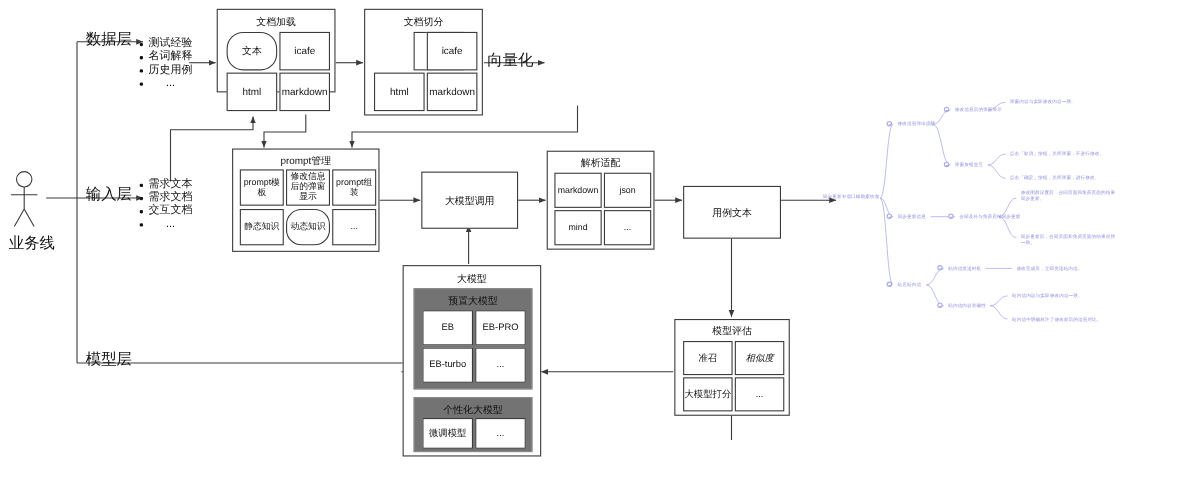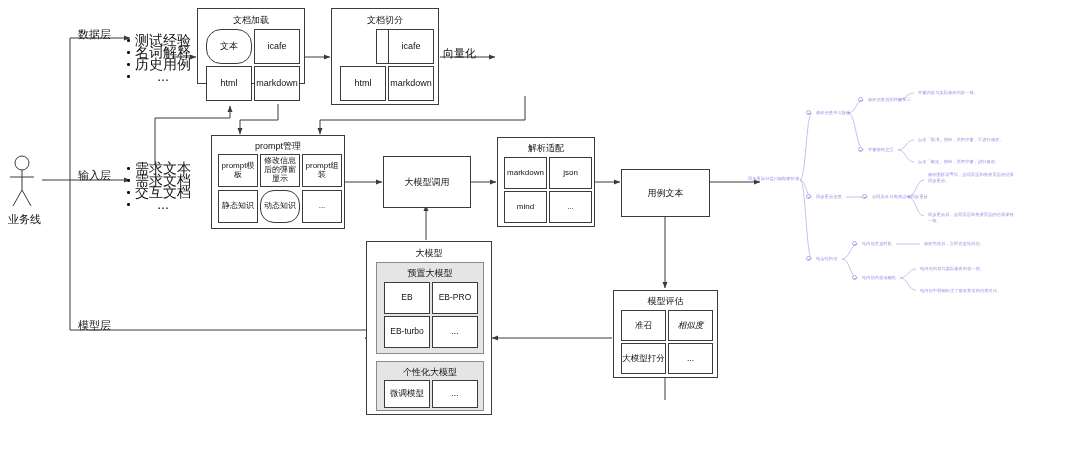--- a/index.html
+++ b/index.html
@@ -4,26 +4,26 @@
 <title>LLM Test-Case Generation Architecture</title>
 <style>
   html,body{margin:0;padding:0;background:#ffffff;}
   body{font-family:"Liberation Sans","DejaVu Sans",sans-serif;color:#111;}
   #stage{position:relative;width:1080px;height:449px;overflow:hidden;background:#fff;}
   #edges{position:absolute;left:0;top:0;width:1080px;height:449px;}
   #nodes{position:absolute;left:0;top:0;width:1080px;height:449px;}
 
   .node{position:absolute;box-sizing:border-box;}
   .grp{border:1px solid #3b3b3b;background:#fff;}
-  .grp2{border:1px solid #8a8a8a;background:#e5e5e5;}
+  .grp2{border:1px solid #8a8a8a;background:#737373;}
   .leaf{border:1px solid #3b3b3b;background:#fff;display:flex;align-items:center;justify-content:center;text-align:center;line-height:1.1;}
   .ttl{position:absolute;left:0;right:0;text-align:center;font-size:9px;color:#111;}
   .plain{display:flex;align-items:center;justify-content:center;text-align:center;font-size:9px;}
-  .lbl{position:absolute;font-size:11px;color:#111;white-space:nowrap;}
-  .bullets{position:absolute;font-size:14px;line-height:12px;color:#111;text-align:center;}
+  .lbl{position:absolute;font-size:14px;color:#111;white-space:nowrap;}
+  .bullets{position:absolute;font-size:10px;line-height:12px;color:#111;text-align:center;}
   .bullets div{position:relative;padding-left:9px;white-space:nowrap;}
   .bullets div:before{content:"";position:absolute;left:1px;top:5px;width:2.5px;height:2.5px;background:#111;border-radius:50%;}
 
   .mm-txt{position:absolute;font-size:4.2px;line-height:6px;color:#8f8fe0;white-space:pre;letter-spacing:0.1px;}
   .mm-txt.w{white-space:normal;width:86px;}
   .mm-node{position:absolute;width:5px;height:5px;border:0.6px solid #a9a9ea;border-radius:50%;background:#fff;box-sizing:border-box;}
   .mm-node:after{content:"";position:absolute;left:1px;top:1.7px;width:2.4px;height:0.6px;background:#a9a9ea;}
 </style>
 </head>
 <body>

